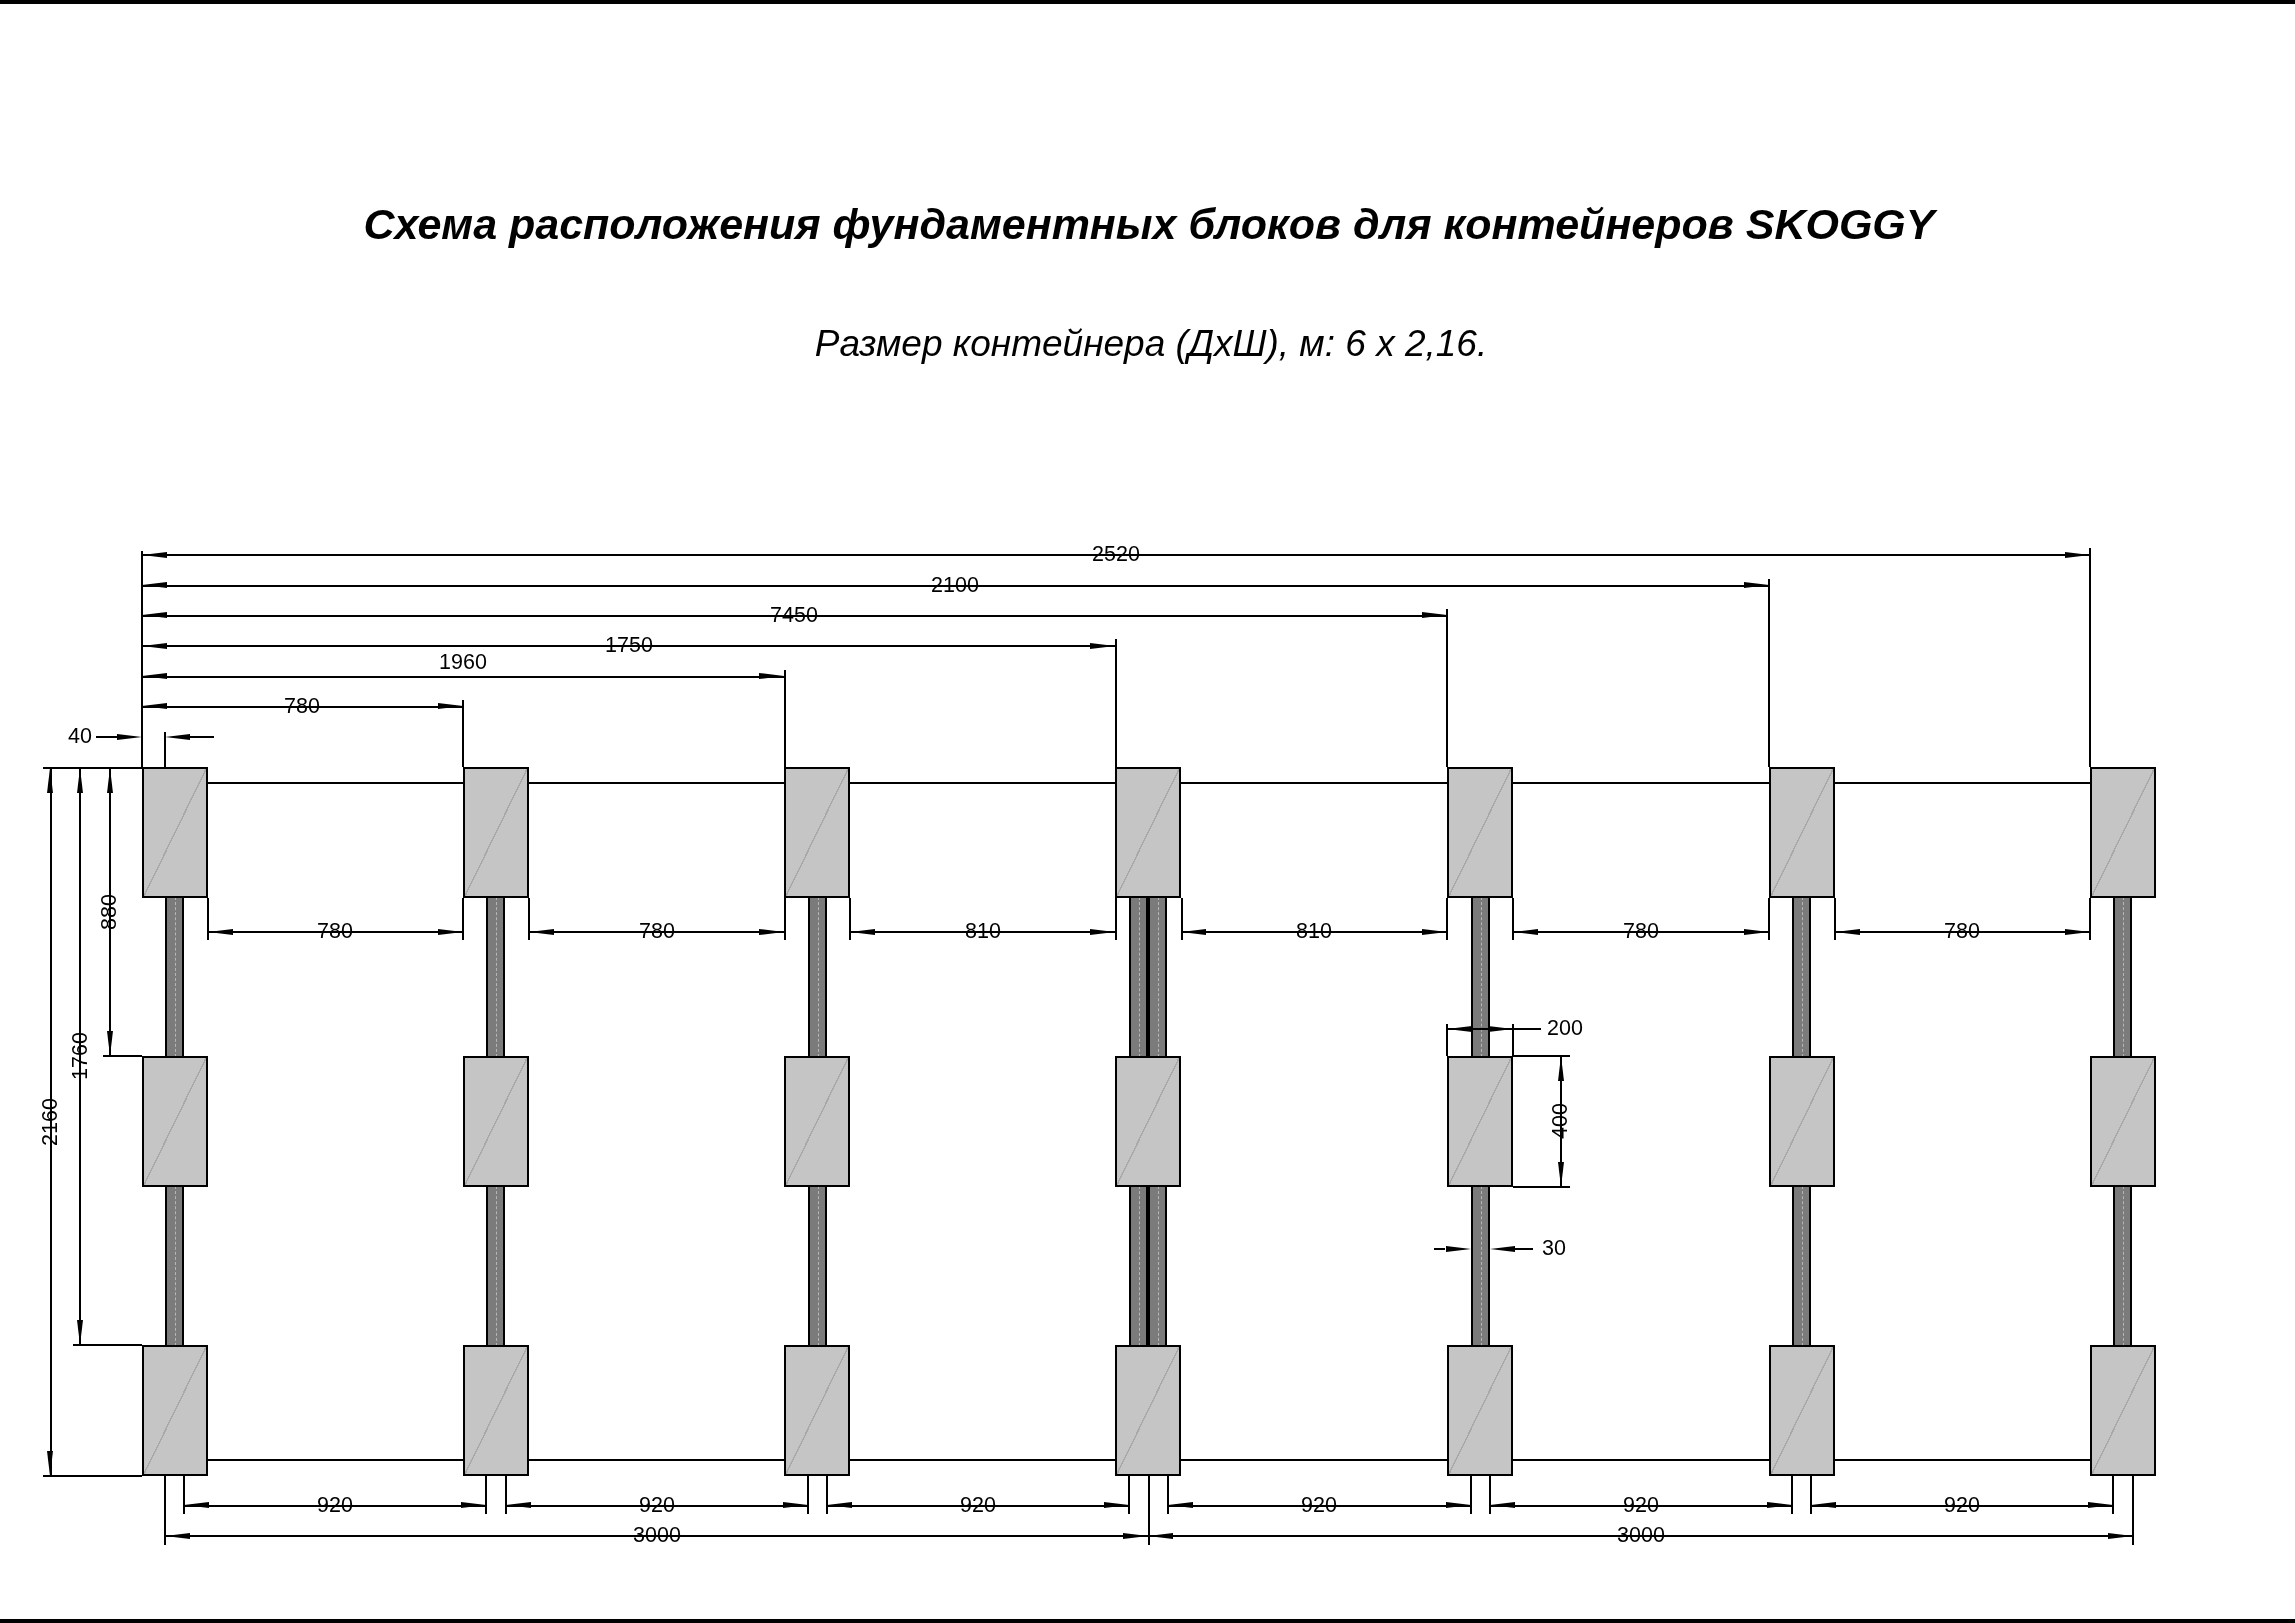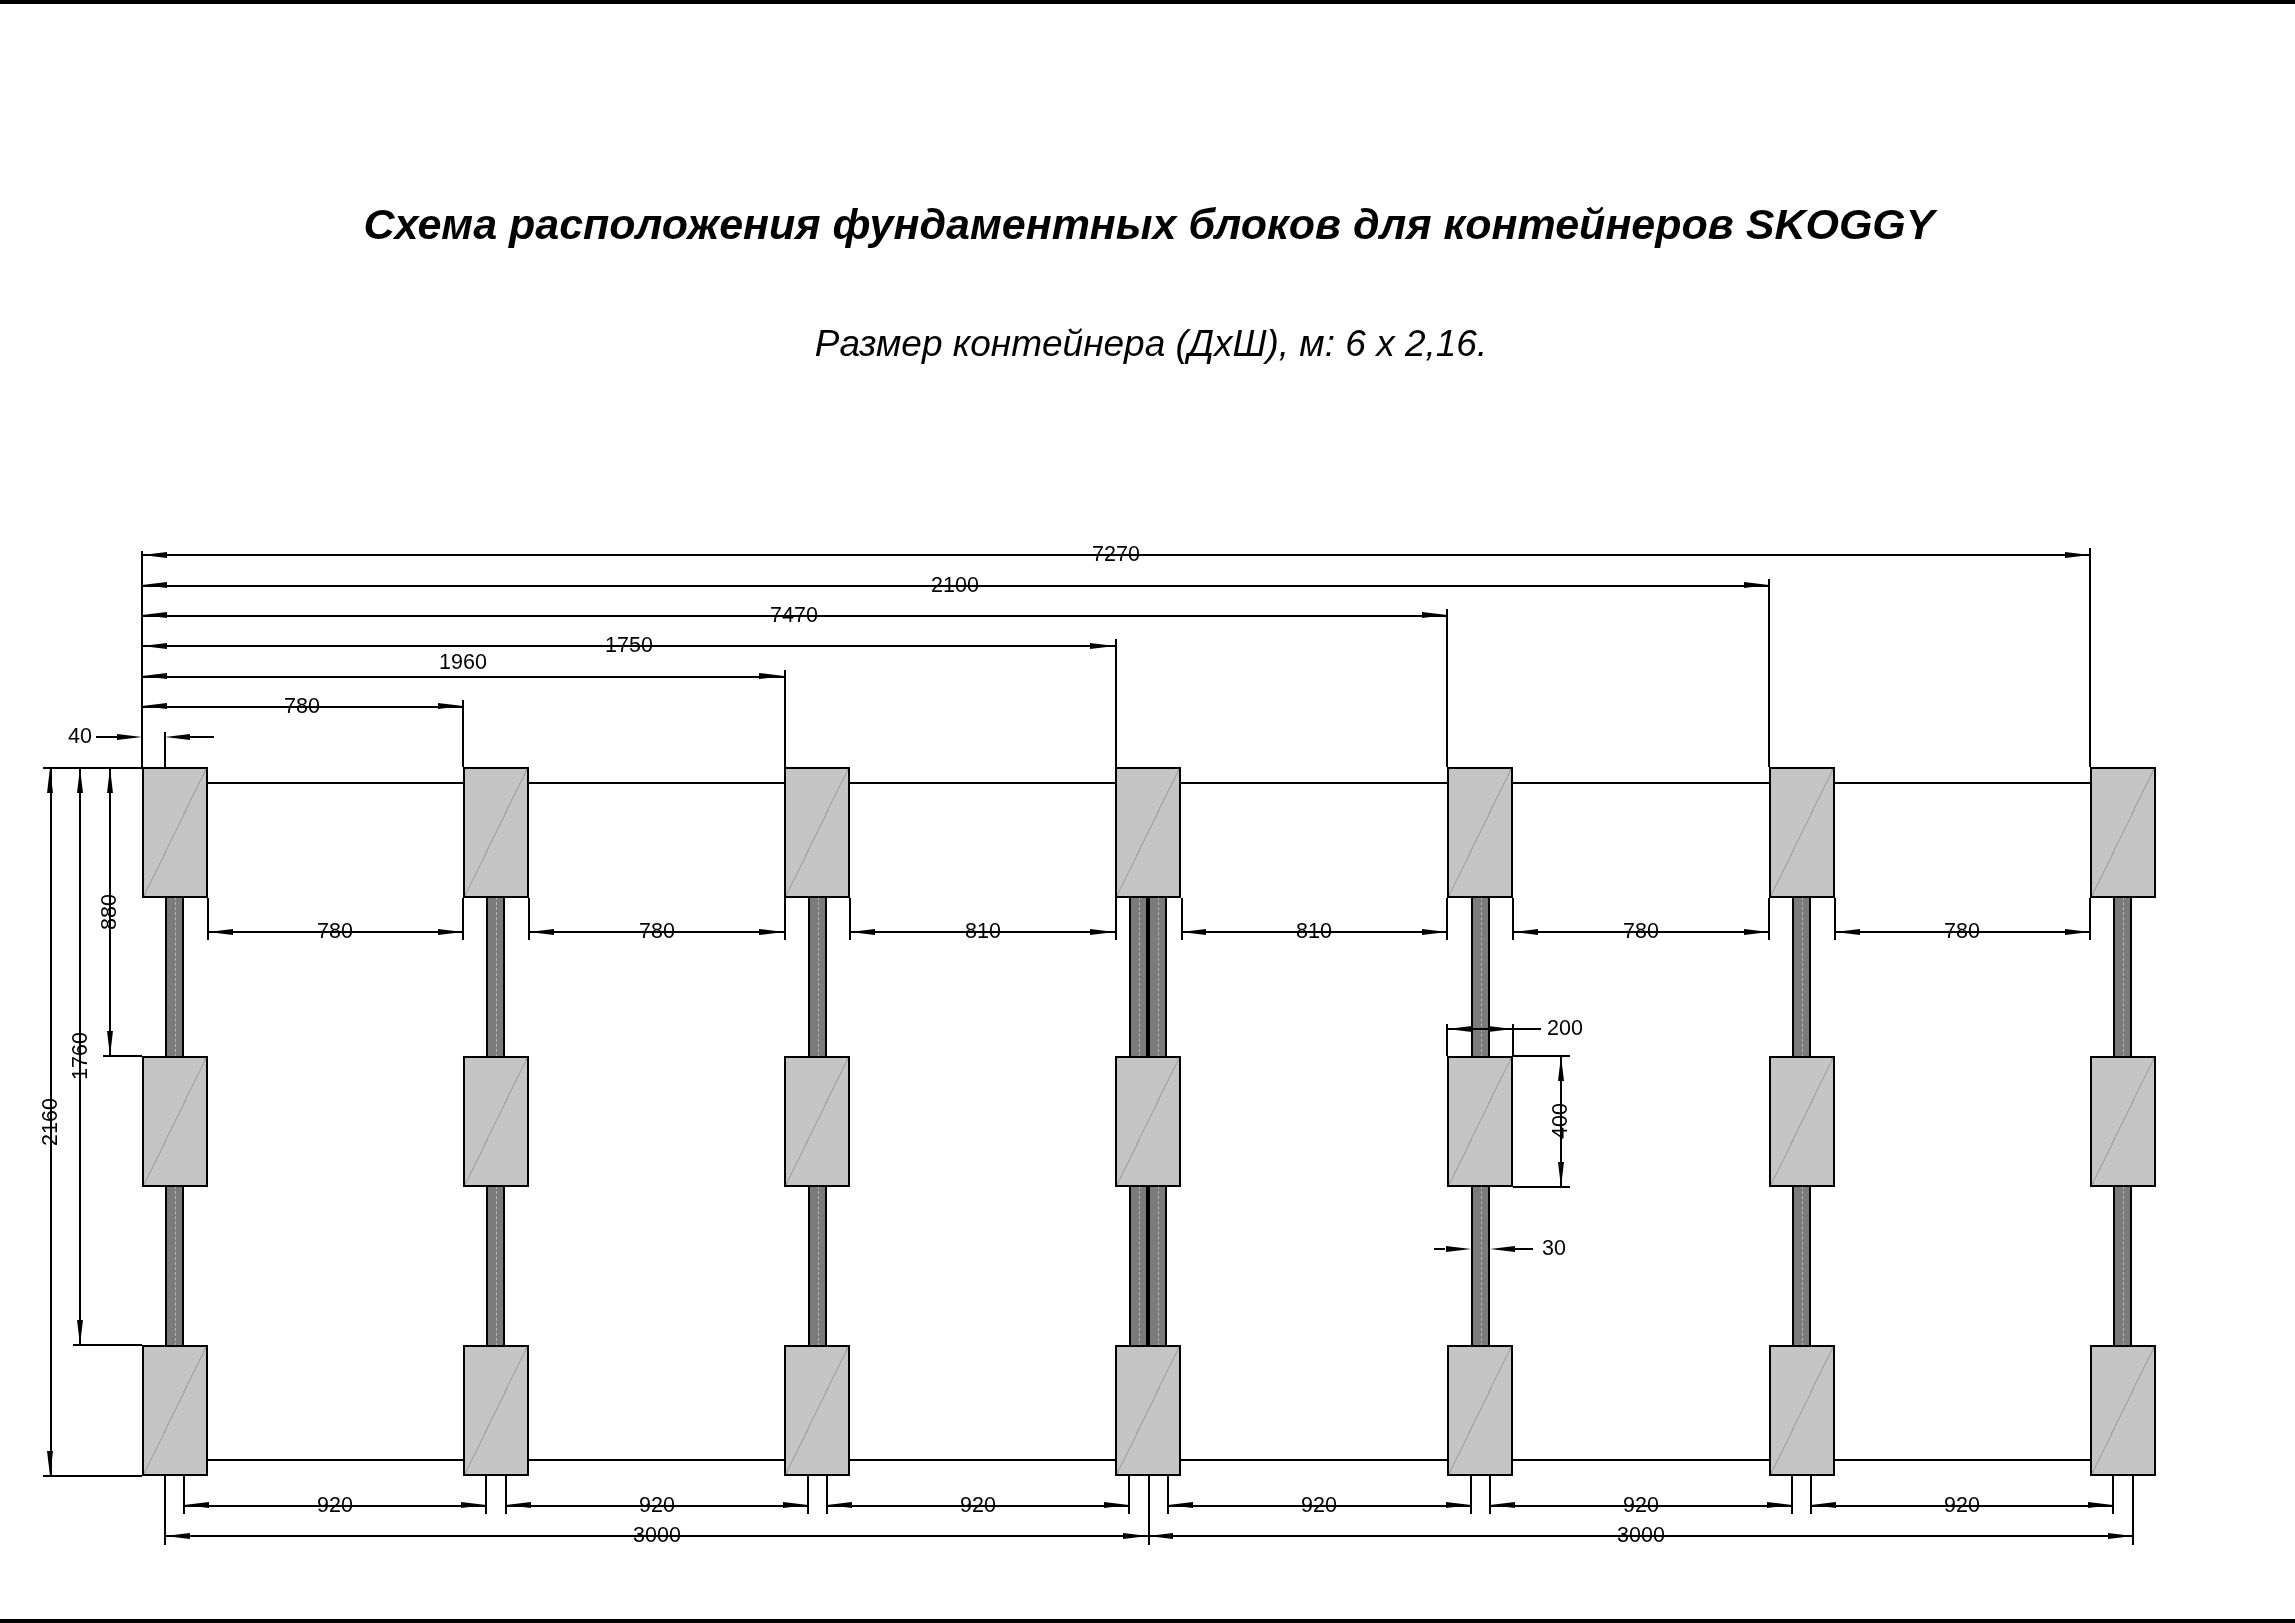--- a/index.html
+++ b/index.html
@@ -109,31 +109,31 @@
       <div class="blk" style="left: 463px; top: 1345px; width: 66px; height: 131px;"></div>
       <div class="blk" style="left: 784px; top: 1345px; width: 66px; height: 131px;"></div>
       <div class="blk" style="left: 1115px; top: 1345px; width: 66px; height: 131px;"></div>
       <div class="blk" style="left: 1447px; top: 1345px; width: 66px; height: 131px;"></div>
       <div class="blk" style="left: 1769px; top: 1345px; width: 66px; height: 131px;"></div>
       <div class="blk" style="left: 2090px; top: 1345px; width: 66px; height: 131px;"></div>
       <div class="ln" style="left: 141px; top: 551px; width: 2.1px; height: 216px;"></div>
       <div class="ln" style="left: 142px; top: 554px; width: 1948px; height: 2.1px;"></div>
       <div class="arr" style="border-top: 3.5px solid transparent; border-bottom: 3.5px solid transparent; border-right: 25px solid rgb(0, 0, 0); left: 142px; top: 552px;"></div>
       <div class="arr" style="border-top: 3.5px solid transparent; border-bottom: 3.5px solid transparent; border-left: 25px solid rgb(0, 0, 0); left: 2065px; top: 552px;"></div>
-      <div class="dim-text" style="left: 1116px; top: 555px;">7270</div>
+      <div class="dim-text" style="left: 1116px; top: 555px;">2520</div>
       <div class="ln" style="left: 2089px; top: 548px; width: 1.7px; height: 219px;"></div>
       <div class="ln" style="left: 142px; top: 585px; width: 1627px; height: 2.1px;"></div>
       <div class="arr" style="border-top: 3.5px solid transparent; border-bottom: 3.5px solid transparent; border-right: 25px solid rgb(0, 0, 0); left: 142px; top: 582px;"></div>
       <div class="arr" style="border-top: 3.5px solid transparent; border-bottom: 3.5px solid transparent; border-left: 25px solid rgb(0, 0, 0); left: 1744px; top: 582px;"></div>
       <div class="dim-text" style="left: 955px; top: 586px;">2100</div>
       <div class="ln" style="left: 1768px; top: 579px; width: 1.7px; height: 188px;"></div>
       <div class="ln" style="left: 142px; top: 615px; width: 1306px; height: 2.1px;"></div>
       <div class="arr" style="border-top: 3.5px solid transparent; border-bottom: 3.5px solid transparent; border-right: 25px solid rgb(0, 0, 0); left: 142px; top: 612px;"></div>
       <div class="arr" style="border-top: 3.5px solid transparent; border-bottom: 3.5px solid transparent; border-left: 25px solid rgb(0, 0, 0); left: 1422px; top: 612px;"></div>
-      <div class="dim-text" style="left: 794px; top: 616px;">7470</div>
+      <div class="dim-text" style="left: 794px; top: 616px;">7450</div>
       <div class="ln" style="left: 1446px; top: 609px; width: 1.7px; height: 158px;"></div>
       <div class="ln" style="left: 142px; top: 645px; width: 974px; height: 2.1px;"></div>
       <div class="arr" style="border-top: 3.5px solid transparent; border-bottom: 3.5px solid transparent; border-right: 25px solid rgb(0, 0, 0); left: 142px; top: 643px;"></div>
       <div class="arr" style="border-top: 3.5px solid transparent; border-bottom: 3.5px solid transparent; border-left: 25px solid rgb(0, 0, 0); left: 1090px; top: 643px;"></div>
       <div class="dim-text" style="left: 629px; top: 646px;">1750</div>
       <div class="ln" style="left: 1115px; top: 639px; width: 1.7px; height: 128px;"></div>
       <div class="ln" style="left: 142px; top: 676px; width: 643px; height: 2.1px;"></div>
       <div class="arr" style="border-top: 3.5px solid transparent; border-bottom: 3.5px solid transparent; border-right: 25px solid rgb(0, 0, 0); left: 142px; top: 673px;"></div>
       <div class="arr" style="border-top: 3.5px solid transparent; border-bottom: 3.5px solid transparent; border-left: 25px solid rgb(0, 0, 0); left: 759px; top: 673px;"></div>
       <div class="dim-text" style="left: 463px; top: 663px;">1960</div>

